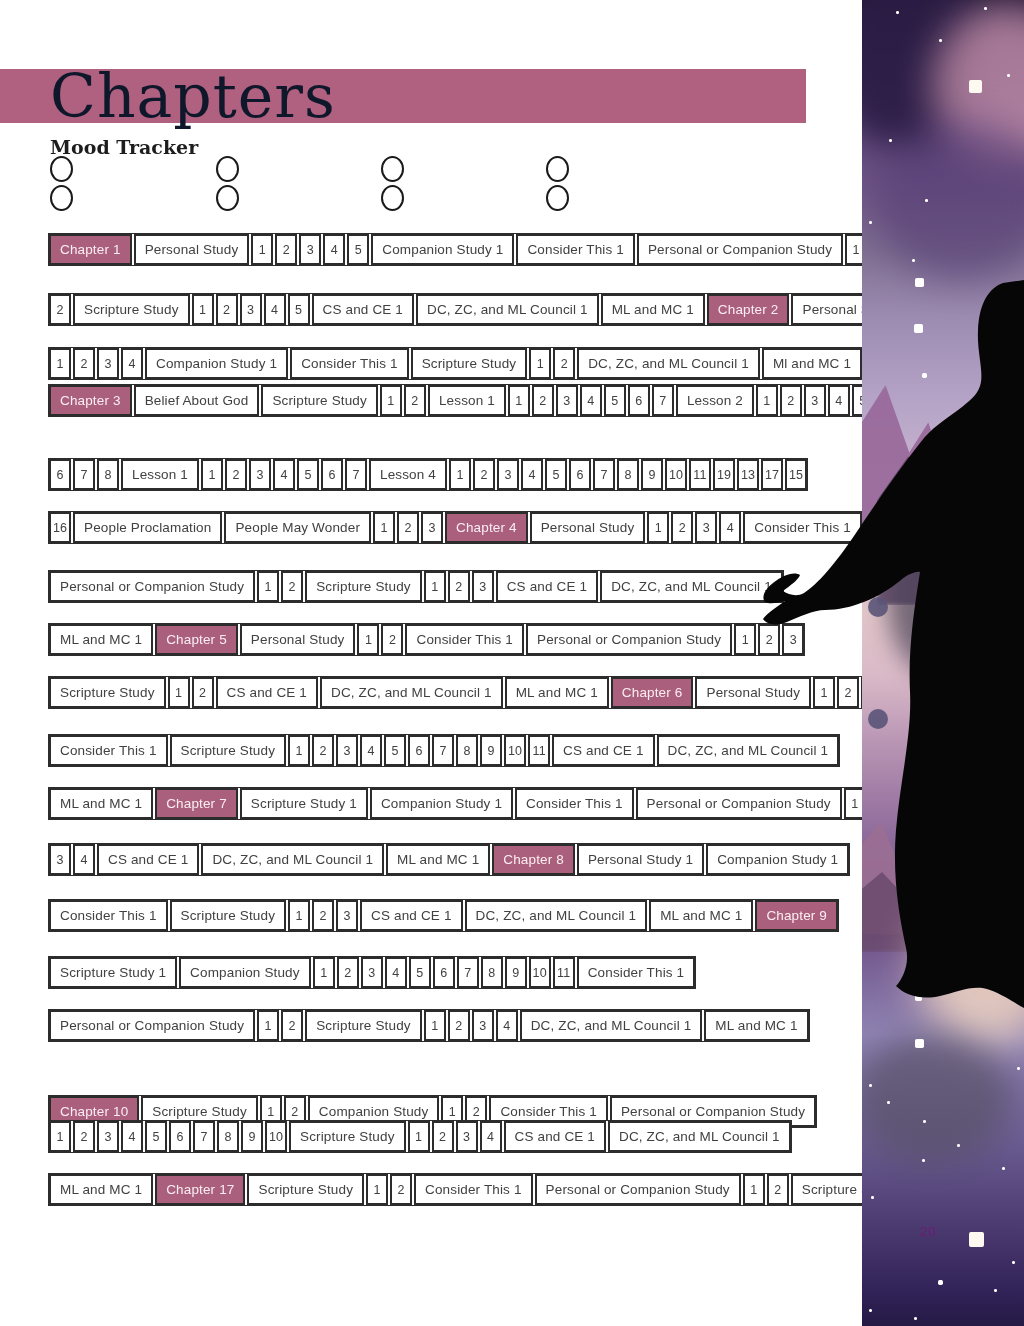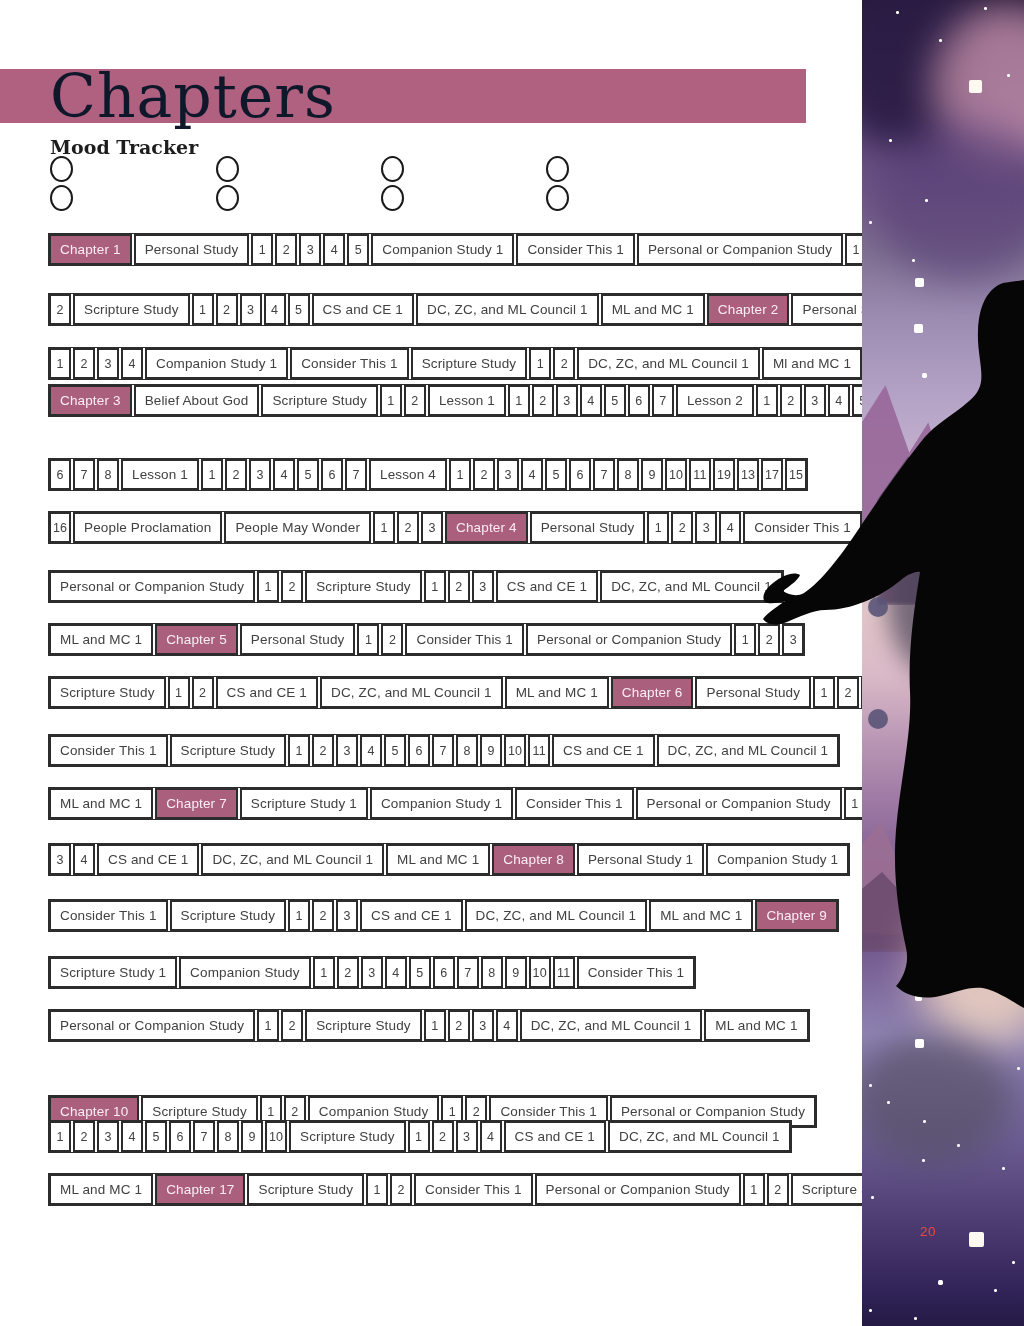--- a/index.html
+++ b/index.html
@@ -81,21 +81,21 @@
       73px 432px 0 1px #fff,41px 499px 0 3px #fff,40px 826px 0 3px #fff,
       56px 997px 0 3px #fff,57px 1043px 0 4px #fff,62px 1121px 0 1px #fff,
       114px 1239px 0 7px #fdf8f0,8px 1085px 0 1px #fff,26px 1102px 0 1px #fff,
       61px 1160px 0 1px #fff,10px 1197px 0 1px #fff,141px 1168px 0 1px #fff,
       78px 1282px 0 2px #fff,133px 1290px 0 1px #fff,8px 1310px 0 1px #fff,
       53px 1318px 0 1px #fff,96px 1145px 0 1px #fff,151px 1262px 0 1px #fff,
       156px 1068px 0 1px #fff;
   }
   .silhouette{position:absolute;left:760px;top:280px;width:264px;height:750px;pointer-events:none;}
   .page-number{
-    position:absolute;left:920px;top:1224px;font-size:13.5px;color:#ef4444;letter-spacing:.5px;
+    position:absolute;left:920px;top:1224px;font-size:13.5px;color:#701a75;letter-spacing:.5px;
   }
 </style>
 </head>
 <body>
 
 <div class="banner">
   <h1>Chapters</h1>
 </div>
 
 <div class="mood-label">Mood Tracker</div>

